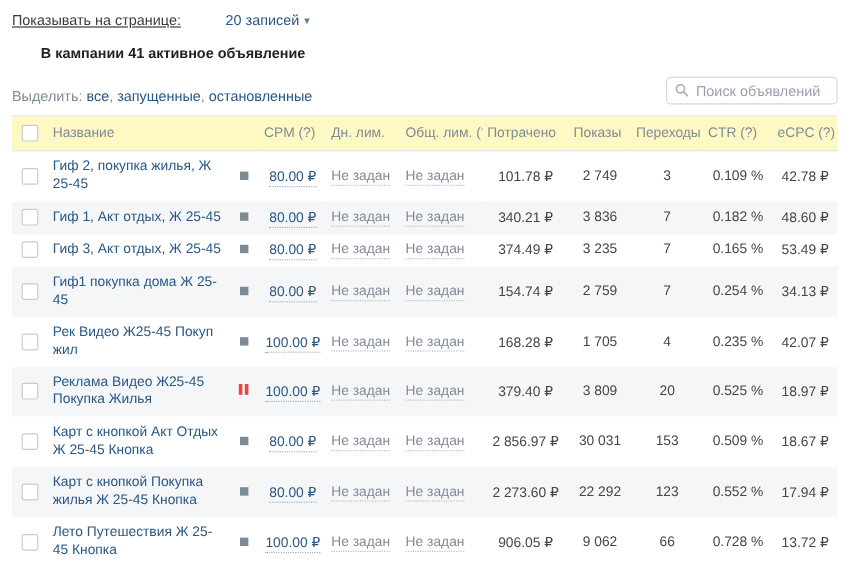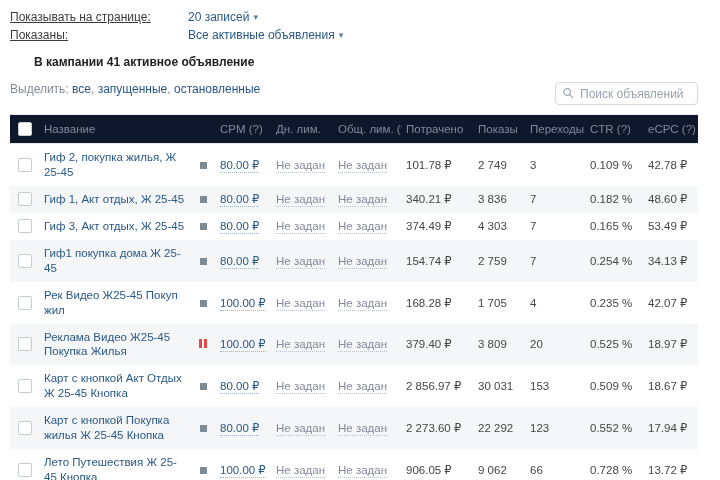--- a/index.html
+++ b/index.html
@@ -10,44 +10,44 @@
   }
   .page{padding:8px 10px 0 10px;}
 
   
   .ctl-row{font-size:12px;color:#3c3c3c;line-height:18px;}
   .ctl-label{display:inline-block;width:178px;color:#3c3c3c;text-decoration:underline;}
   .link{color:#2a5885;cursor:pointer;text-decoration:none;}
   .caret{color:#5a7ca5;font-size:9px;margin-left:4px;vertical-align:1px;}
   .summary{margin-top:11px;font-size:12px;font-weight:bold;color:#222;padding-left:24px;}
 
-  .select-row{margin-top:13px;display:flex;justify-content:space-between;align-items:flex-start;}
+  .select-row{margin-top:13px;display:flex;justify-content:space-between;align-items:flex-end;}
   .select-left{font-size:12px;color:#818c99;}
   .select-left .link{margin:0;}
   .search-wrap{position:relative;margin-right:12px;}
   .search-input{
     box-sizing:border-box;width:143px;height:23px;
     border:1px solid #d3d9de;border-radius:4px;
     padding:3px 6px 3px 24px;font-size:12px;color:#333;
     font-family:"Liberation Sans","DejaVu Sans",sans-serif;outline:none;background:#fff;
   }
   .search-input::placeholder{color:#98a2ad;}
   .search-icon{position:absolute;left:7px;top:5px;width:12px;height:12px;}
 
   
   table{border-collapse:collapse;table-layout:fixed;width:688px;margin-top:9px;}
   thead th{
-    background:#0f172a;border-top:1px solid #e7e8ec;border-bottom:1px solid #e7e8ec;
+    background:#fef9c3;border-top:1px solid #e7e8ec;border-bottom:1px solid #e7e8ec;
     color:#7f8b99;font-weight:normal;font-size:11.5px;padding:7px 4px;text-align:left;
     white-space:nowrap;overflow:hidden;
   }
   thead th.r{text-align:left;}
   tbody td{font-size:11.5px;padding:6px 4px;vertical-align:middle;color:#454545;}
   tbody tr:nth-child(even){background:#f5f6f8;}
-  td.r{text-align:left;white-space:nowrap;}
+  td.r{text-align:center;white-space:nowrap;}
   td.name a{color:#2a5885;text-decoration:none;line-height:1.3;display:block;}
   td.cb,th.cb{text-align:center;}
   .checkbox{
     display:inline-block;width:12px;height:12px;background:#fff;
     border:1px solid #c7ccd1;border-radius:2px;vertical-align:middle;cursor:pointer;
   }
   .dotted-link{
     color:#2a5885;cursor:pointer;
     border-bottom:1px dotted #9db3c8;padding-bottom:1px;white-space:nowrap;
   }
@@ -64,23 +64,20 @@
 </style>
 </head>
 <body>
 
 <div class="page">
 
   <div class="ctl-row">
     <span class="ctl-label">Показывать на странице:</span><span class="link"><span>20 записей</span><span class="caret">▾</span></span>
   </div>
 
-  <div class="ctl-row">
-    <span class="ctl-label">Показаны:</span><span class="link"><span>Все активные объявления</span><span class="caret">▾</span></span>
-  </div>
 
   <div class="summary">В кампании 41 активное объявление</div>
 
   <div class="select-row">
     <div class="select-left">
       <span>Выделить:</span>
       <span id="select-links-container"><span class="link">все</span>, <span class="link">запущенные</span>, <span class="link">остановленные</span></span>
     </div>
     <div class="search-wrap">
       <svg class="search-icon" viewBox="0 0 12 12">
@@ -154,21 +151,21 @@
         <tr>
           <td class="cb"><span class="checkbox"></span></td>
           <td class="name">
             <a href="#">Гиф 3, Акт отдых, Ж 25-45</a>
           </td>
           <td class="status"><span class="icon-stop"></span></td>
           <td class="r"><span class="dotted-link">80.00 ₽</span></td>
           <td><span class="dotted-gray">Не задан</span></td>
           <td><span class="dotted-gray">Не задан</span></td>
           <td class="r">374.49 ₽</td>
-          <td class="r">4 303</td>
+          <td class="r">3 235</td>
           <td class="r">7</td>
           <td class="r">0.165 %</td>
           <td class="r">53.49 ₽</td>
         </tr>
         <tr>
           <td class="cb"><span class="checkbox"></span></td>
           <td class="name">
             <a href="#">Гиф1 покупка дома Ж 25-45</a>
           </td>
           <td class="status"><span class="icon-stop"></span></td>

